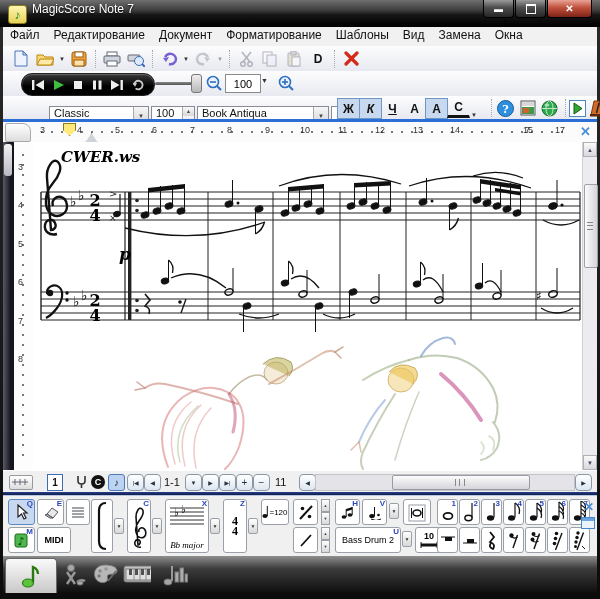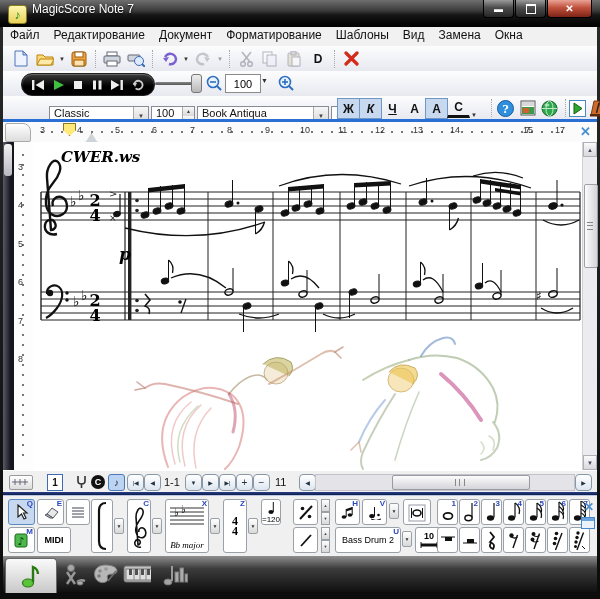--- a/index.html
+++ b/index.html
@@ -733,21 +733,21 @@
     <div class="pdd" style="left:207px;top:22px;height:16px;">▼</div>
     <div class="pbtn tall" style="left:220px;width:24px;">
       <span class="sc">Z</span>
       <div class="timesig">
           <div>4</div>
           <div>4</div>
         </div>
     </div>
     <div class="pdd" style="left:245px;top:22px;height:16px;">▼</div>
 
-    <div class="pbtn r1" style="left:258px;width:20px;font-size:8px;flex-direction:column;">
+    <div class="pbtn r1" style="left:258px;width:28px;font-size:8px;">
       <svg width="6" height="14" style="margin-right:1px;">
           <ellipse cx="3" cy="11" rx="2.6" ry="2" fill="#111"></ellipse>
           <line x1="5.3" y1="11" x2="5.3" y2="1" stroke="#111"></line>
         </svg>
       <span>=120</span>
     </div>
     <div class="pbtn r1" style="left:290px;width:25px;">
       <svg width="14" height="15">
           <circle cx="3.5" cy="3.5" r="1.8" fill="#111"></circle>
           <line x1="1" y1="14" x2="13" y2="1" stroke="#111" stroke-width="2"></line>

